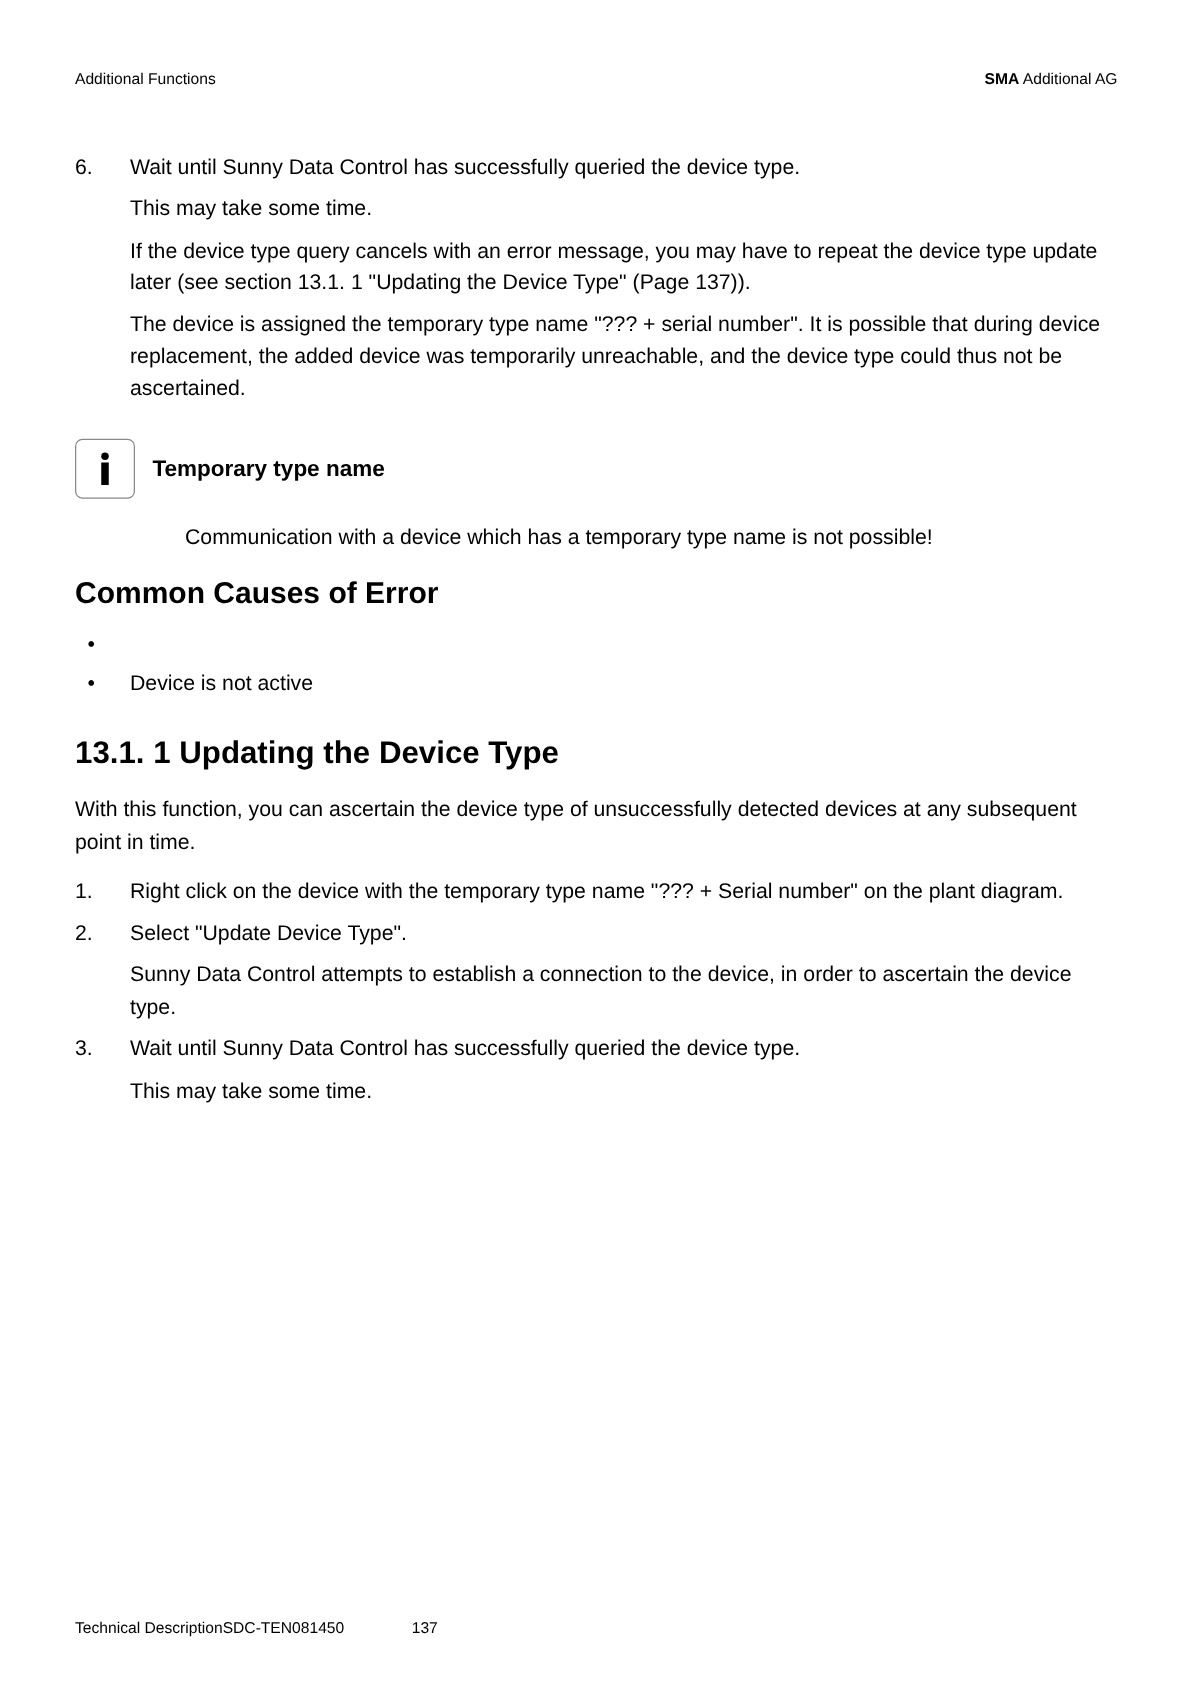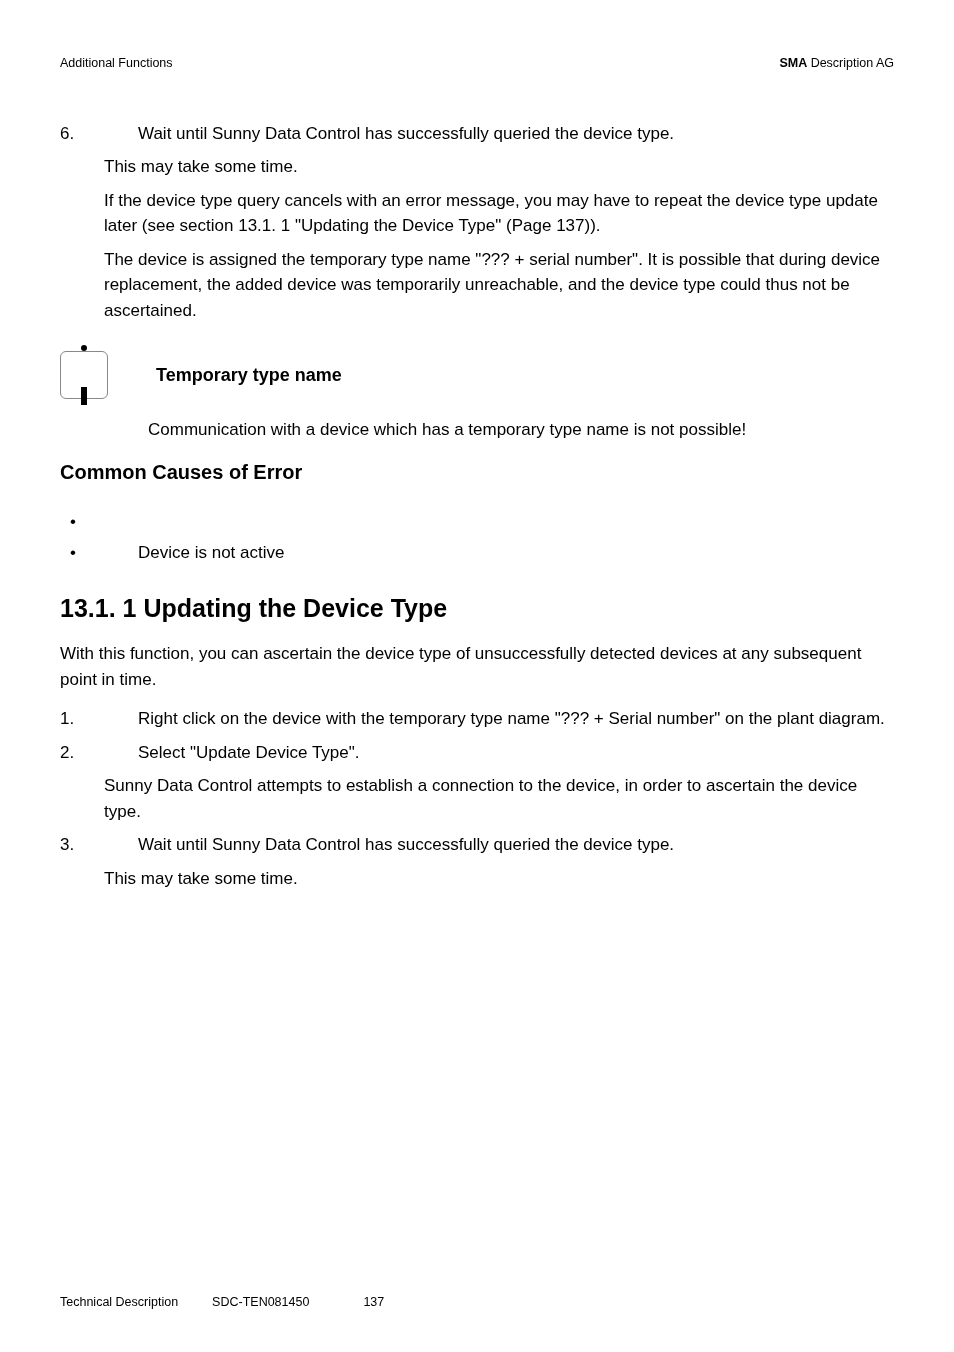--- a/index.html
+++ b/index.html
@@ -1,15 +1,15 @@
 <!DOCTYPE html>
 <html><head>
 <meta charset="utf-8">
 <style>
-  * { margin: 0; padding: 0; box-sizing: border-box; gap: 34px; }
+  * { margin: 0; padding: 0; box-sizing: border-box; }
   body {
     font-family: "Futura", "Century Gothic", "Trebuchet MS", sans-serif;
     font-size: 17px;
     line-height: 1.5;
     color: #000;
     background: #fff;
     width: 954px;
     height: 1352px;
     padding: 54px 60px 40px 60px;
     position: relative;
@@ -41,41 +41,41 @@
   .info-icon-box .dot {
     width: 6px; height: 6px; background:#000; border-radius: 50%;
     margin-bottom: 2px;
   }
   .info-icon-inner { display:flex; flex-direction:column; align-items:center; }
   .info-icon-box .stem {
     width: 6px; height: 18px; background:#000;
   }
   .info-title { font-weight: 700; font-size: 18px; }
   .info-body { margin-left: 88px; margin-bottom: 8px; }
-  .h3 { font-weight: 700; font-size: 20px; margin: 14px 0 22px 0; }
+  .h3 { font-weight: 700; font-size: 24px; margin: 14px 0 10px 0; }
   ul.bullets { list-style: none; margin: 0 0 24px 0; }
   ul.bullets li { display:flex; margin-bottom: 6px; }
   ul.bullets li .b { width: 44px; text-align:left; padding-left: 10px; flex-shrink:0; }
   .h2 { font-weight: 700; font-size: 25px; margin: 18px 0 14px 0; }
   .para { margin-bottom: 14px; }
   .footer-row {
     position: absolute;
     bottom: 40px; left: 60px; right: 60px;
     display: flex; justify-content: flex-start;
     font-size: 12.5px;
   }
   .footer-right { display:flex; gap: 54px; }
 </style>
 </head>
 <body>
 
 <div class="header-row">
   <div class="header-left">Additional Functions</div>
   <div class="header-right">
-    <b>SMA</b><span> Description AG</span>
+    <b>SMA</b><span> Additional AG</span>
   </div>
 </div>
 
 <div class="num-item">
   <div class="num">6.</div>
   <div class="txt">Wait until Sunny Data Control has successfully queried the device type.</div>
 </div>
 <div class="indent-block">This may take some time.</div>
 <div class="indent-block">If the device type query cancels with an error message, you may have to repeat the device type update later (see section 13.1. 1 "Updating the Device Type" (Page 137)).</div>
 <div class="indent-block">The device is assigned the temporary type name "??? + serial number". It is possible that during device replacement, the added device was temporarily unreachable, and the device type could thus not be ascertained.</div>

